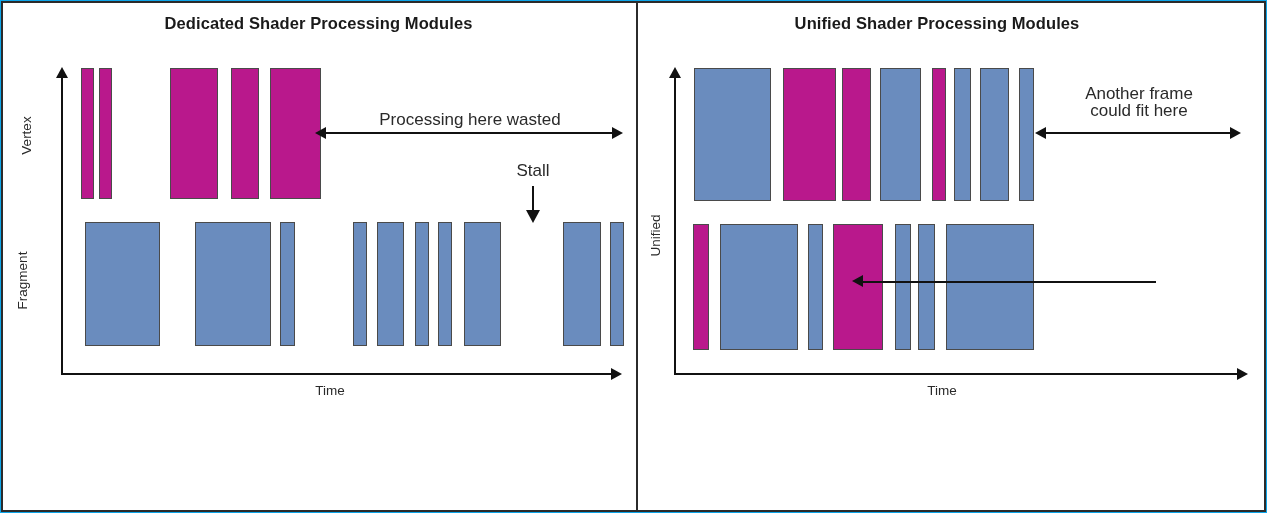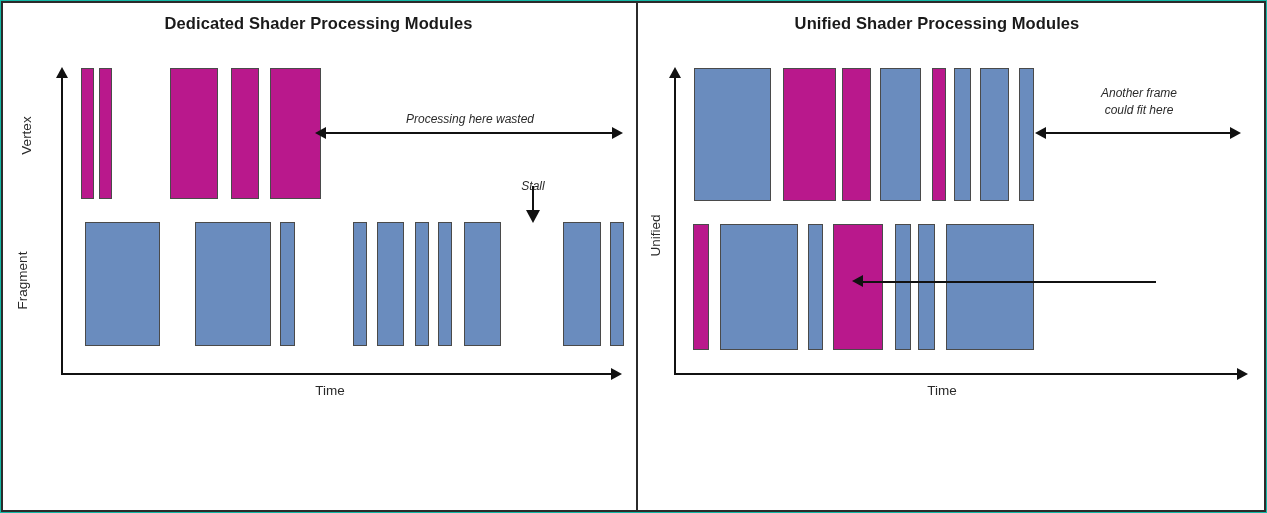--- a/index.html
+++ b/index.html
@@ -1,19 +1,19 @@
 <!DOCTYPE html>
 <html><head>
 <meta charset="utf-8">
 <style>
   html,body{margin:0;padding:0;background:#ffffff;}
   body{font-family:"Liberation Sans",sans-serif;}
   #stage{
     position:relative;width:1267px;height:513px;
-    background:#14b8a6;overflow:hidden;
+    background:#0ea5e9;overflow:hidden;
     box-sizing:border-box;
   }
   .frame{
     position:absolute;left:1px;top:1px;width:1265px;height:511px;
     border:2px solid #2b2b2b;box-sizing:border-box;background:#fff;
   }
   .divider{
     position:absolute;top:1px;left:636px;width:2px;height:511px;
     background:#2b2b2b;
   }
@@ -38,22 +38,22 @@
   .arrowhead{position:absolute;width:0;height:0;}
   .ah-up{border-left:6px solid transparent;border-right:6px solid transparent;border-bottom:11px solid #111;}
   .ah-right{border-top:6px solid transparent;border-bottom:6px solid transparent;border-left:11px solid #111;}
   .ah-left{border-top:6px solid transparent;border-bottom:6px solid transparent;border-right:11px solid #111;}
   .ah-down{border-left:7px solid transparent;border-right:7px solid transparent;border-top:13px solid #111;}
   .axis-label{
     position:absolute;font-size:13.5px;color:#2a2a2a;white-space:nowrap;
   }
   .rot{transform:rotate(-90deg);transform-origin:50% 50%;}
   .annot{
-    position:absolute;font-size:12px;color:#2a2a2a;line-height:17px;
-    white-space:pre-line;text-align:center;font-style:italic;
+    position:absolute;font-size:17px;color:#2a2a2a;line-height:17px;
+    white-space:pre-line;text-align:center;
   }
   .annot-left{text-align:left;}
 </style>
 </head>
 <body>
 
 <div id="stage">
 
   <div class="frame"></div>
   <div class="divider"></div>
@@ -88,21 +88,21 @@
     <div class="bar bar-blue" style="left:438px;top:222px;width:14px;height:124px;"></div>
     <div class="bar bar-blue" style="left:464px;top:222px;width:37px;height:124px;"></div>
     <div class="bar bar-blue" style="left:563px;top:222px;width:38px;height:124px;"></div>
     <div class="bar bar-blue" style="left:610px;top:222px;width:14px;height:124px;"></div>
 
     <div class="axis-line axis-h" style="left:325px;top:132px;width:288px;height:2px;"></div>
     <div class="arrowhead ah-left" style="left:315px;top:127px;"></div>
     <div class="arrowhead ah-right" style="left:612px;top:127px;"></div>
     <div class="annot" style="left:350px;top:111px;width:240px;">Processing here wasted</div>
 
-    <div class="annot" style="left:493px;top:178px;width:80px;">Stall</div>
+    <div class="annot" style="left:493px;top:162px;width:80px;">Stall</div>
     <div class="axis-line axis-v" style="left:532px;top:186px;height:26px;width:2px;"></div>
     <div class="arrowhead ah-down" style="left:526px;top:210px;"></div>
   </div>
 
   <div class="panel panel-right">
 
     <div class="panel-title">Unified Shader Processing Modules</div>
 
     <div class="axis-line axis-v" style="left:47px;top:78px;height:297px;"></div>
     <div class="arrowhead ah-up" style="left:42px;top:67px;"></div>

